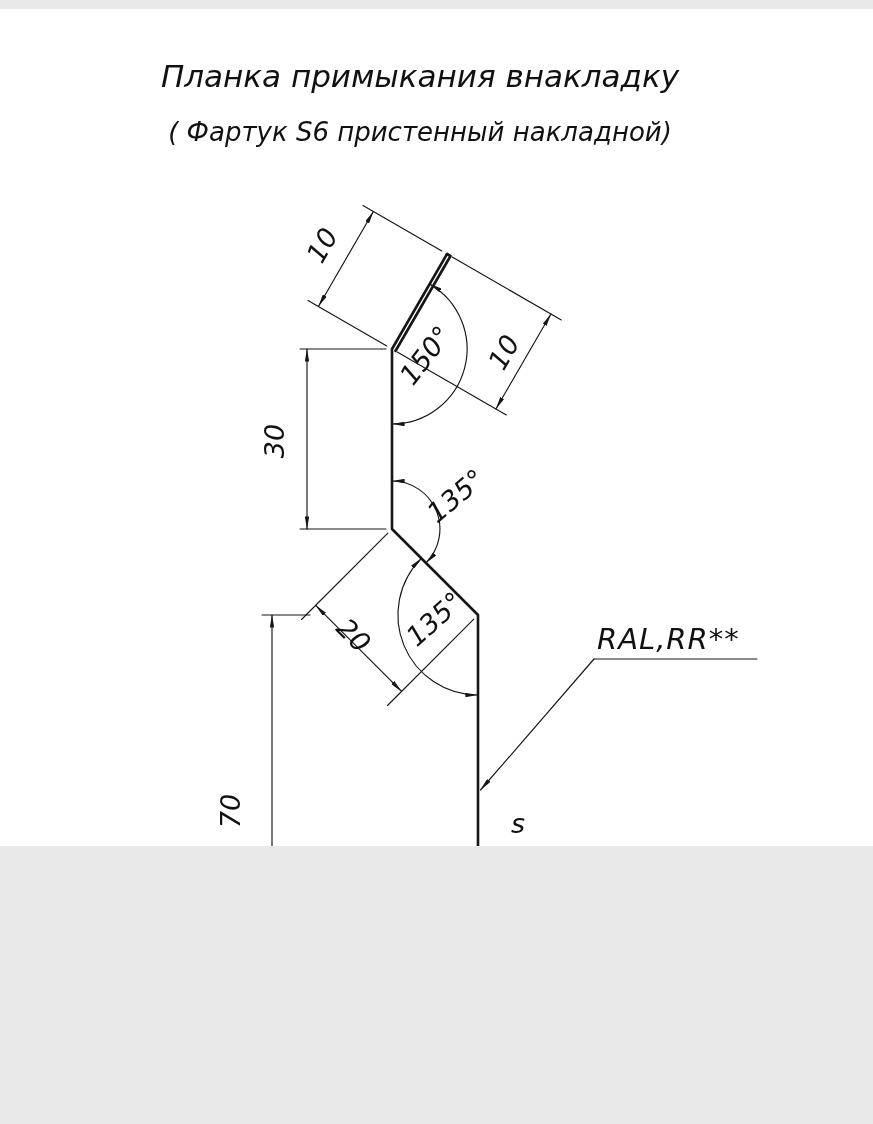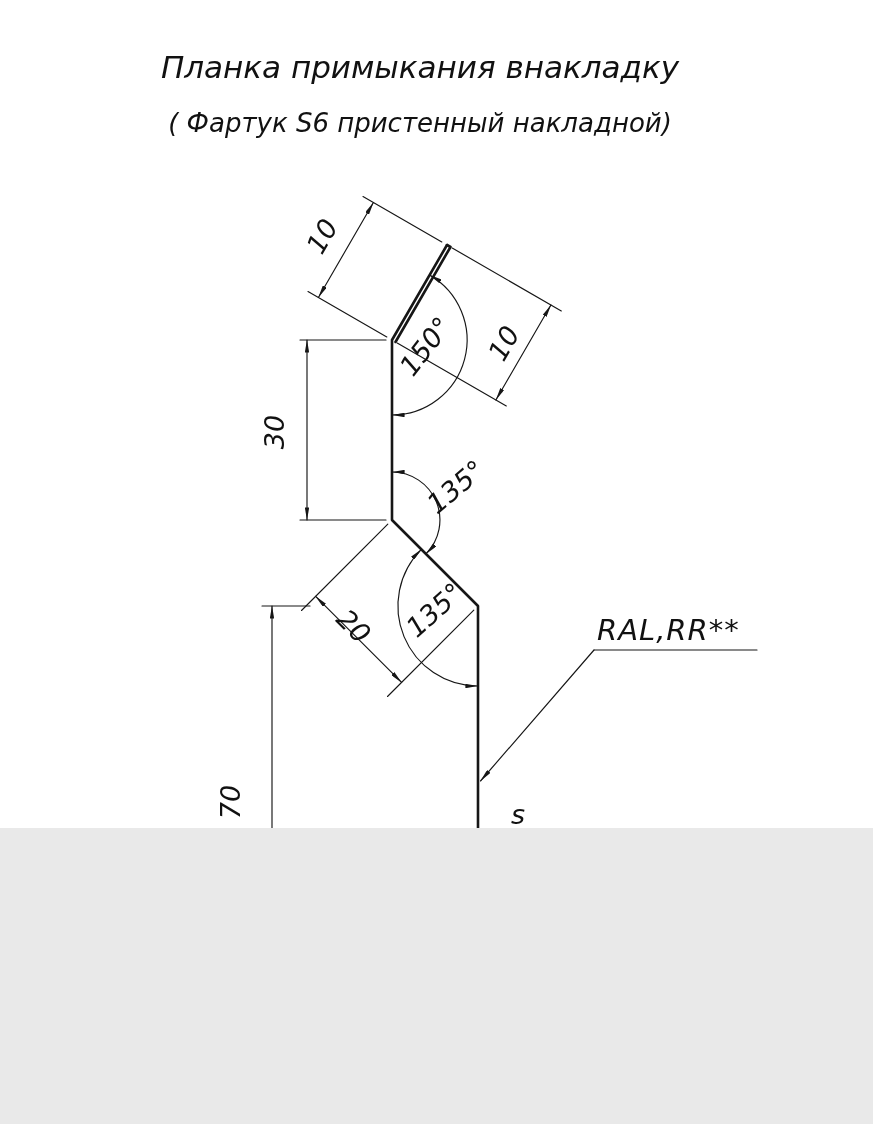--- a/index.html
+++ b/index.html
@@ -1,17 +1,17 @@
 <!DOCTYPE html>
 <html><head>
 <meta charset="utf-8">
 <style>
   html,body{margin:0;padding:0;background:#e9e9e9;}
   .page{
-    width:873px;height:828px;background:#a16207;position:relative;margin:0 auto;
+    width:873px;height:828px;background:#a16207;position:relative;margin:9px auto;
     font-family:"DejaVu Sans",sans-serif;
   }
   svg{display:block}
   .thick{stroke:#161616;stroke-width:2.6;fill:none;stroke-linecap:round;stroke-linejoin:round;}
   .thin{stroke:#161616;stroke-width:1.15;fill:none;stroke-linecap:round;}
   .dimtxt{
     font-family:"DejaVu Sans",sans-serif;font-style:italic;font-size:27px;fill:#111;
     text-anchor:middle;
   }
   .titletxt{

